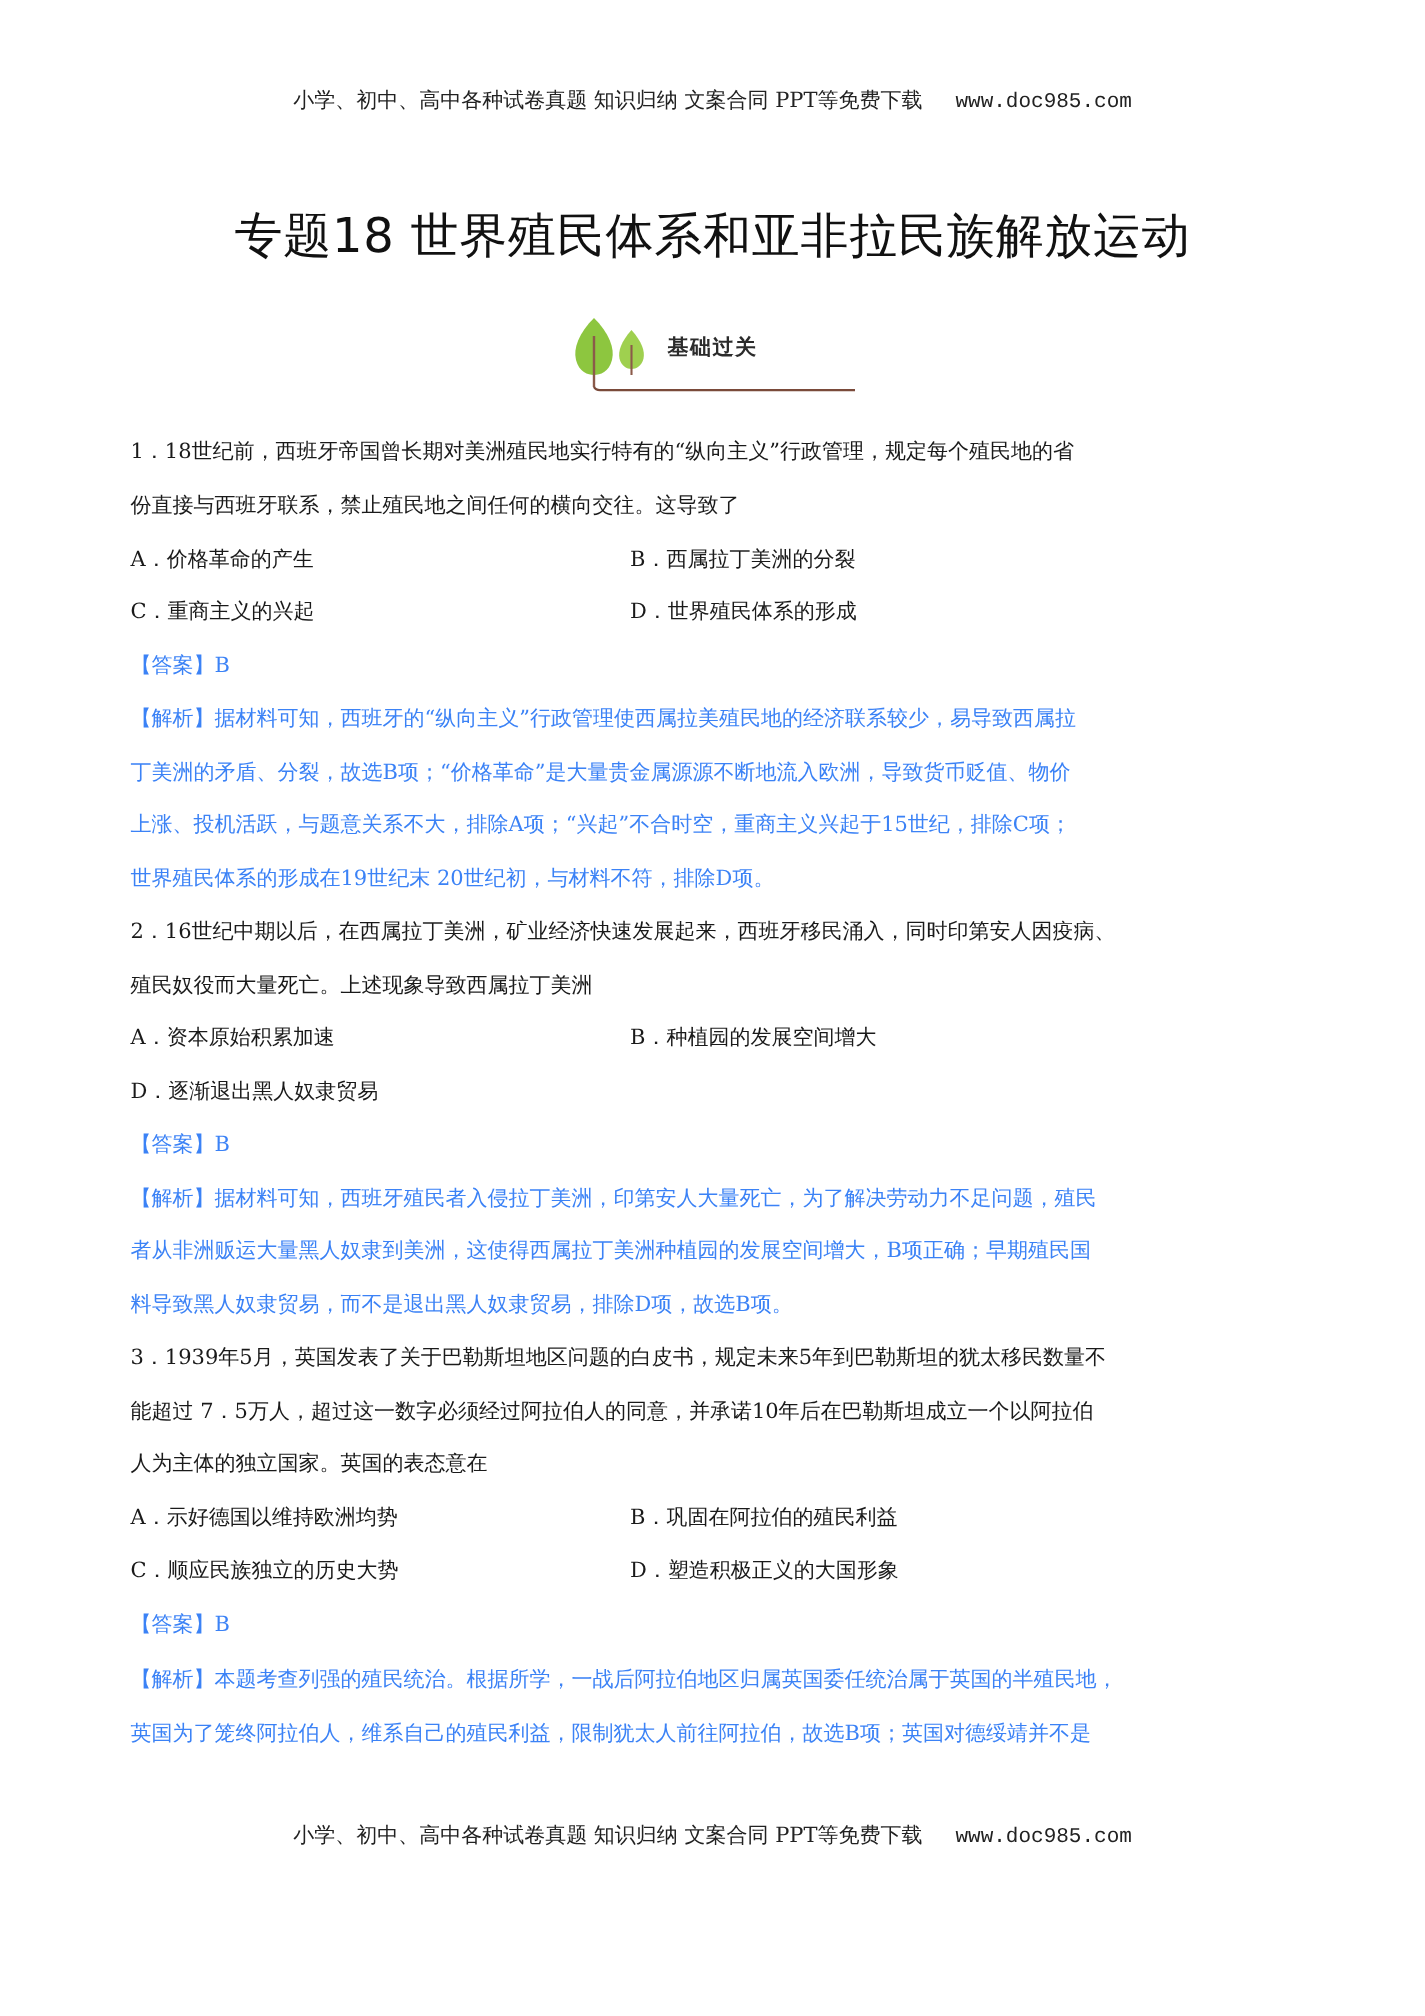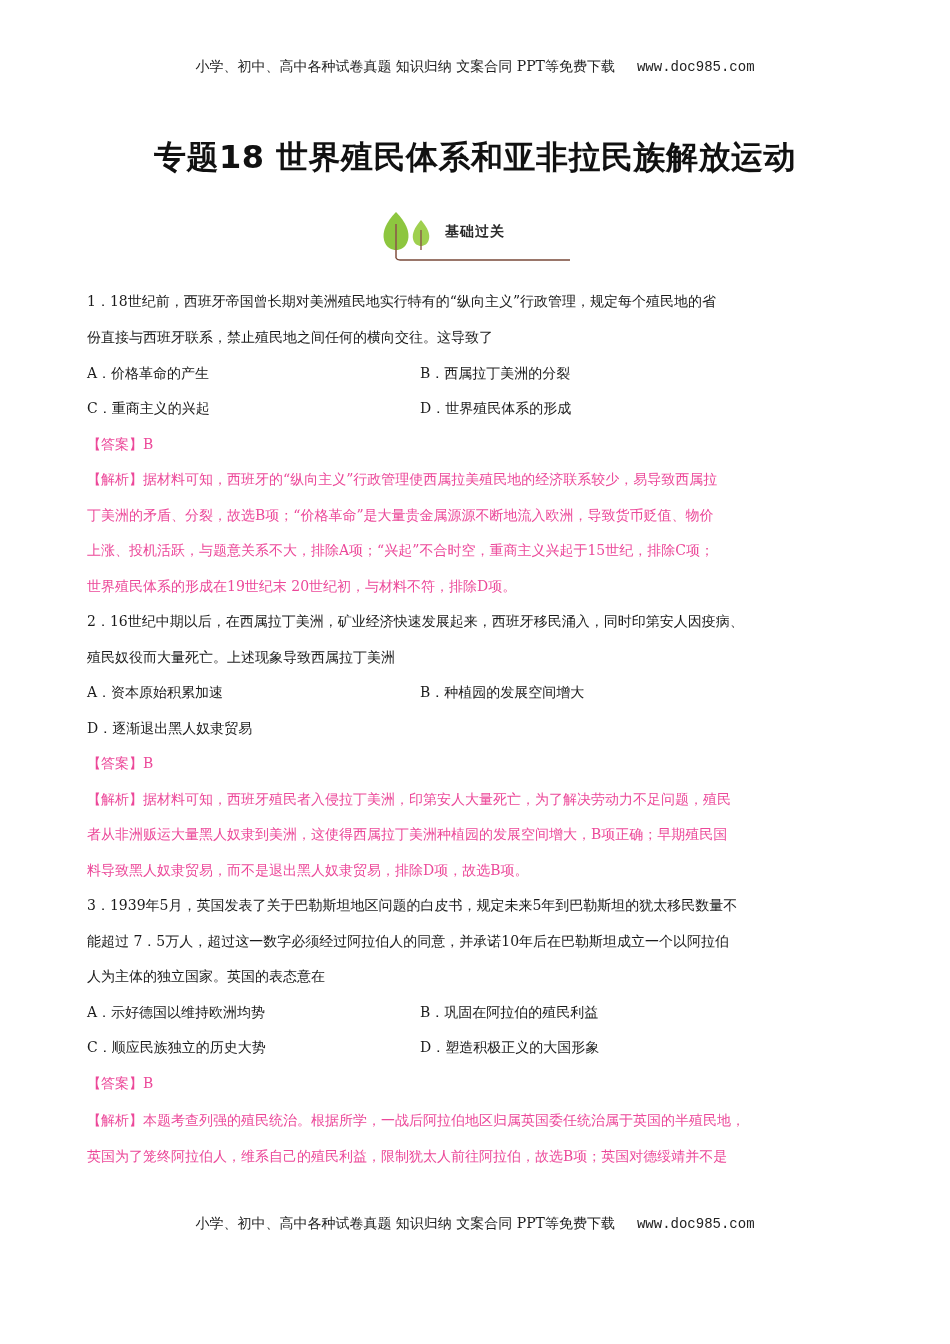--- a/index.html
+++ b/index.html
@@ -31,21 +31,21 @@
       font-family: "Liberation Mono", "DejaVu Sans Mono", monospace;
       margin-left: 22px;
     }
     .title {
       position: absolute;
       top: 136px;
       left: 0;
       width: 950px;
       text-align: center;
       font-size: 32px;
-      font-weight: bold;
+      font-weight: normal;
       letter-spacing: 0.5px;
       color: #111;
       font-family: "DejaVu Sans", "Liberation Sans", sans-serif;
     }
     .section-banner {
       position: absolute;
       top: 210px;
       left: 378px;
       width: 195px;
       height: 52px;
@@ -72,21 +72,21 @@
       width: 780px;
       font-size: 14px;
     }
     .line {
       height: 35.5px;
       line-height: 35.5px;
       white-space: nowrap;
       overflow: visible;
     }
     .line.tall { height: 38px; line-height: 38px; }
-    .red { color: #ec4899; }
+    .red { color: #3b82f6; }
     .options {
       display: flex;
       height: 35.5px;
       line-height: 35.5px;
       white-space: nowrap;
     }
     .options .opt {
       width: 333px;
     }
   </style>

